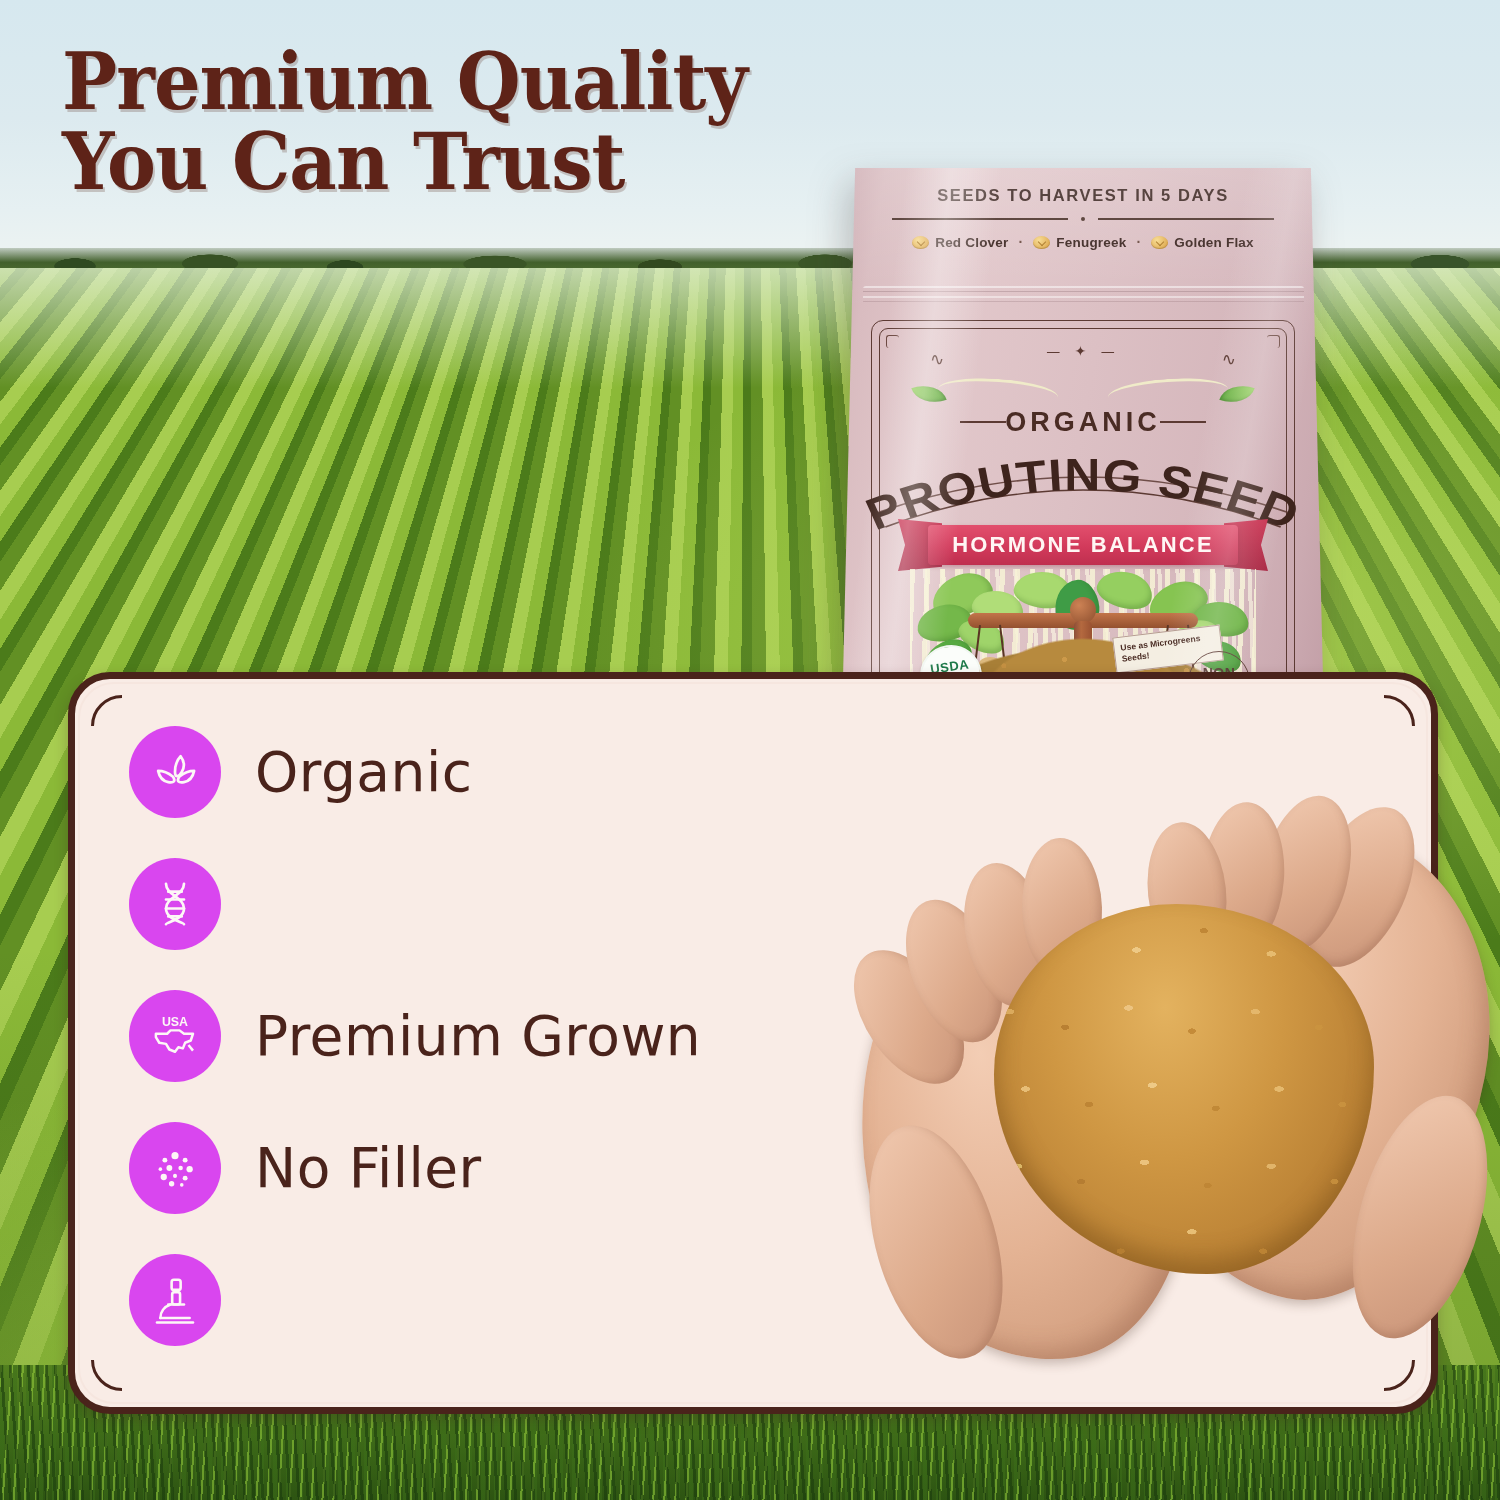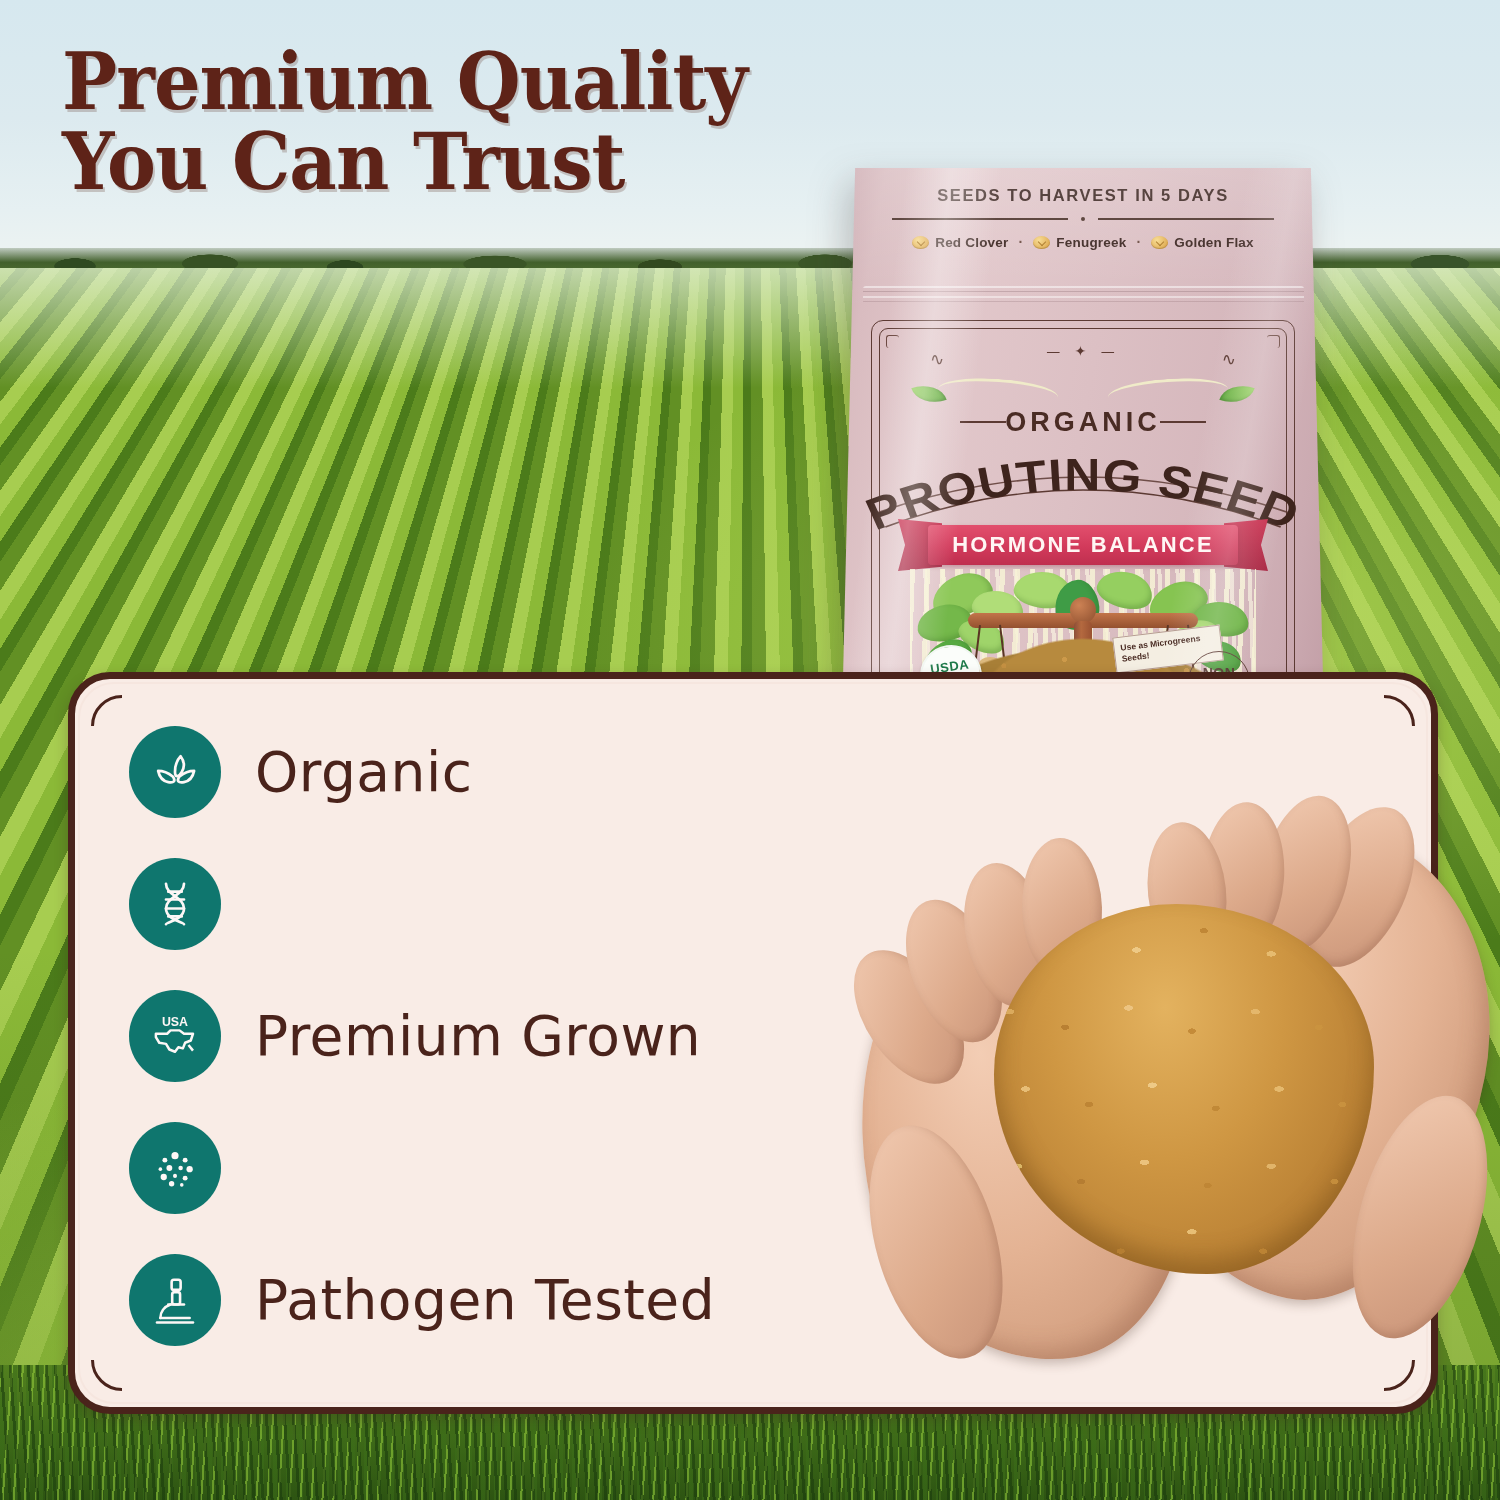--- a/index.html
+++ b/index.html
@@ -409,21 +409,21 @@
   .panel-arc.bl { left: 16px;  bottom: 16px; transform: scaleY(-1); }
   .panel-arc.br { right: 16px; bottom: 16px; transform: scale(-1,-1); }
 
   .features {
     position: absolute; left: 54px; top: 38px; width: 760px;
     display: flex; flex-direction: column; gap: 22px;
   }
   .feature { display: flex; align-items: center; gap: 34px; height: 110px; }
   .fic {
     width: 92px; height: 92px; flex: 0 0 92px; border-radius: 50%;
-    background: #0f766e;
+    background: #d946ef;
     display: flex; align-items: center; justify-content: center; text-align: right;
   }
   .fic svg { width: 54px; height: 54px; }
   .flabel {
     font-family: "DejaVu Sans", sans-serif;
     font-size: 55px; color: #4a231b; letter-spacing: 0.5px;
     white-space: nowrap;
   }
 
   
@@ -680,34 +680,34 @@
             <circle cx="19" cy="24" r="2.6"></circle>
             <circle cx="29" cy="24" r="2.0"></circle>
           <circle cx="37" cy="25" r="2.8"></circle>
             <circle cx="14" cy="32" r="2.8"></circle>
             <circle cx="24" cy="31" r="1.8"></circle>
           <circle cx="33" cy="33" r="2.2"></circle>
             <circle cx="21" cy="38" r="2.4"></circle>
             <circle cx="30" cy="39" r="1.6"></circle>
         </svg>
       </div>
+      <div class="flabel">No Filler</div>
     </div>
 
     <div class="feature">
       <div class="fic">
         <svg viewBox="0 0 48 48" fill="none" stroke="#fdf7f6" stroke-width="2.3" stroke-linecap="round" stroke-linejoin="round">
           <rect x="21" y="6" width="8" height="9" rx="2"></rect>
           <rect x="21.5" y="17" width="7" height="11" rx="2"></rect>
           <path d="M18 28h14"></path>
           <path d="M20 28c-6 2-9 7-9 12"></path>
           <path d="M11 40h26"></path>
           <path d="M8 44h32"></path>
         </svg>
       </div>
-      <div class="flabel">Pathogen Tested</div>
     </div>
 
   </div>
 </div>
 
 <div class="hands">
   <div class="palm right"></div>
   <div class="finger" style="right:92px;top:10px;width:92px;height:170px;transform:rotate(24deg);"></div>
   <div class="finger" style="right:150px;top:2px;width:86px;height:160px;transform:rotate(14deg);"></div>
   <div class="finger" style="right:214px;top:10px;width:82px;height:150px;transform:rotate(4deg);"></div>

